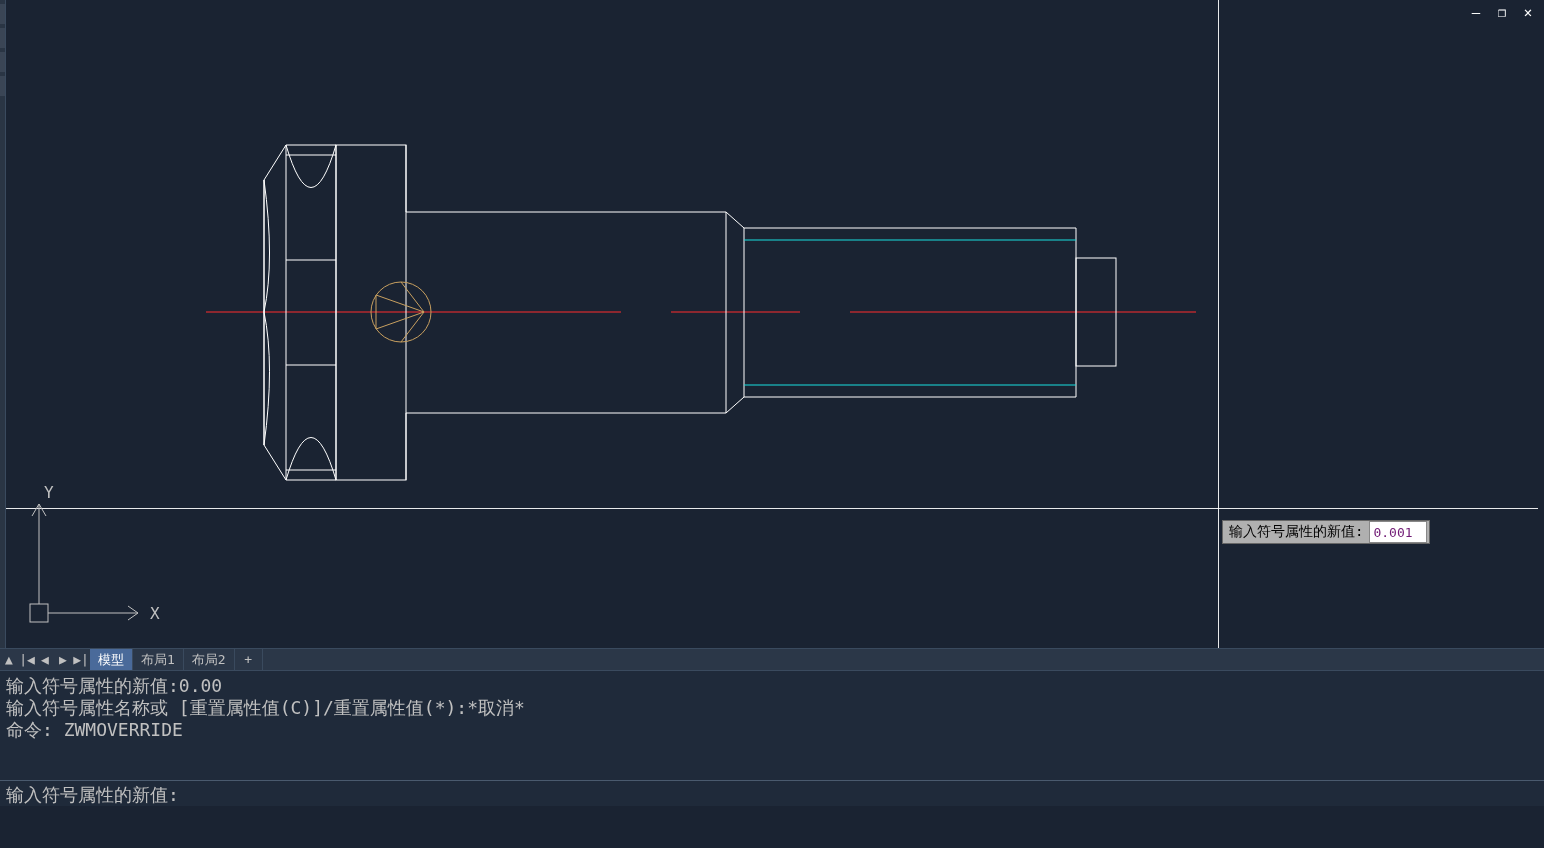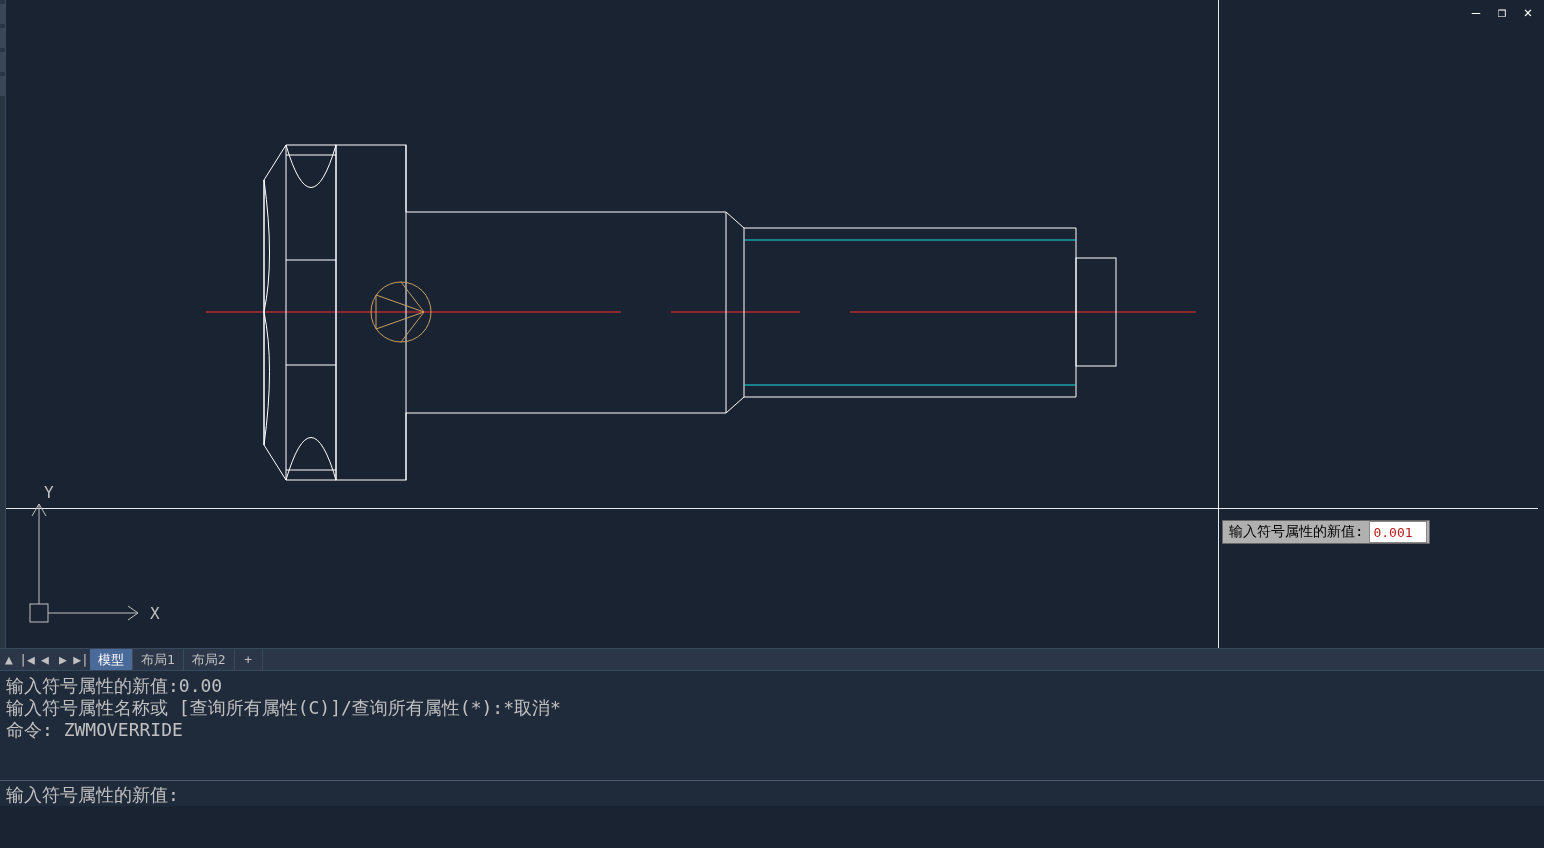--- a/index.html
+++ b/index.html
@@ -86,21 +86,21 @@
   }
   .dynamic-input input {
     width: 58px;
     height: 22px;
     margin: 0 2px 0 0;
     background: #ffffff;
     border: 1px solid #888;
     font-family: monospace;
     font-size: 13px;
     padding: 0 3px;
-    color: #b91c1c;
+    color: #701a75;
   }
 
   .tab-bar {
     position: absolute;
     left: 0; top: 648px;
     width: 1544px; height: 22px;
     background: #2b3748;
     display: flex;
     align-items: stretch;
     border-top: 1px solid #3a4a5e;
@@ -275,21 +275,21 @@
     <span class="tab-nav-btn">▶|</span>
   </div>
   <div class="tab active">模型</div>
   <div class="tab">布局1</div>
   <div class="tab">布局2</div>
   <div class="tab-add">+</div>
 </div>
 
 <div class="command-history">
   <div>输入符号属性的新值:0.00</div>
-  <div>输入符号属性名称或 [查询所有属性(C)]/查询所有属性(*):*取消*</div>
+  <div>输入符号属性名称或 [重置属性值(C)]/重置属性值(*):*取消*</div>
   <div>命令: ZWMOVERRIDE</div>
 </div>
 
 <div class="command-line">
   <span>输入符号属性的新值:</span>
 </div>
 
 <div class="bottom-strip"></div>
 
 </body></html>

